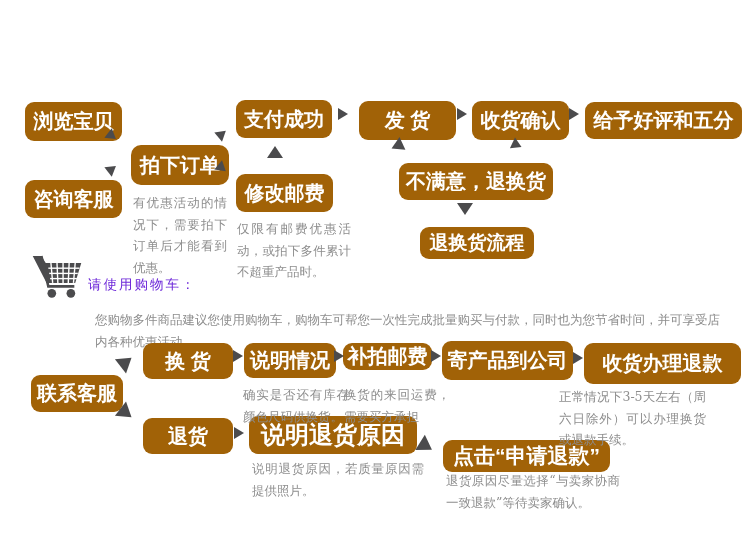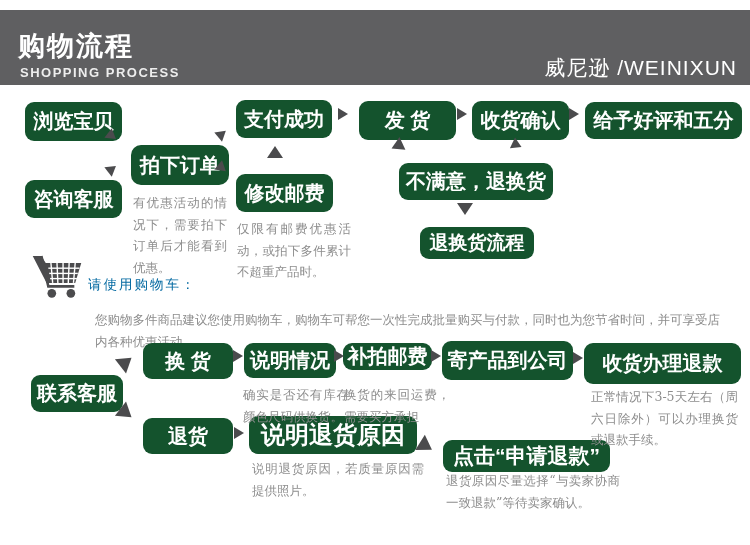--- a/index.html
+++ b/index.html
@@ -7,49 +7,44 @@
     position:relative;width:750px;height:545px;background:#fff;overflow:hidden;
     font-family:"Liberation Sans",sans-serif;
   }
   
   .band{position:absolute;left:0;top:10px;width:750px;height:75px;background:#5f5f61;}
   .band .title{position:absolute;left:18px;top:18px;font-size:27px;font-weight:bold;color:#fff;letter-spacing:2px;}
   .band .subtitle{position:absolute;left:20px;top:55px;font-size:13px;color:#ededed;letter-spacing:1.5px;font-weight:bold;}
   .band .brand{position:absolute;right:13px;top:44px;font-size:21px;color:#fff;letter-spacing:1px;}
   
   .bx{
-    position:absolute;background:#14532d;color:#fff;border-radius:9px;
+    position:absolute;background:#a16207;color:#fff;border-radius:9px;
     display:flex;align-items:center;justify-content:center;
     font-size:20px;font-weight:bold;white-space:nowrap;
   }
   
   .note{
     position:absolute;color:#8d8d8d;font-family:"DejaVu Serif","Liberation Serif",serif;
     font-size:12.5px;line-height:1.72;text-align:justify;
   }
   
   .tri{position:absolute;width:0;height:0;}
   .tri.r {border-top:6px solid transparent;border-bottom:6px solid transparent;border-left:10px solid #4b4b4d;}
   .tri.rlg{border-top:9px solid transparent;border-bottom:9px solid transparent;border-left:14px solid #4b4b4d;}
   .tri.l {border-top:7px solid transparent;border-bottom:7px solid transparent;border-right:12px solid #4b4b4d;}
   .tri.up{border-left:8px solid transparent;border-right:8px solid transparent;border-bottom:12px solid #4b4b4d;}
   .tri.dn{border-left:8px solid transparent;border-right:8px solid transparent;border-top:12px solid #4b4b4d;}
-  .cart-label{position:absolute;left:88px;top:276px;color:#0369a1;font-size:13.5px;letter-spacing:2px;
+  .cart-label{position:absolute;left:88px;top:276px;color:#6d28d9;font-size:13.5px;letter-spacing:2px;
     font-family:"DejaVu Serif","Liberation Serif",serif;}
 </style>
 </head>
 <body>
 
 <div id="stage">
 
-  <div class="band">
-    <div class="title">购物流程</div>
-    <div class="subtitle">SHOPPING PROCESS</div>
-    <div class="brand">威尼逊 /WEINIXUN</div>
-  </div>
 
   <div class="bx" style="left:25px;top:102px;width:97px;height:39px;">浏览宝贝</div>
   <div class="bx" style="left:25px;top:180px;width:97px;height:38px;">咨询客服</div>
   <div class="bx" style="left:131px;top:145px;width:98px;height:40px;border-radius:10px;">拍下订单</div>
   <div class="bx" style="left:236px;top:100px;width:96px;height:38px;">支付成功</div>
   <div class="bx" style="left:236px;top:174px;width:97px;height:38px;">修改邮费</div>
   <div class="bx" style="left:359px;top:101px;width:97px;height:39px;">发 货</div>
   <div class="bx" style="left:472px;top:101px;width:97px;height:39px;">收货确认</div>
   <div class="bx" style="left:585px;top:102px;width:157px;height:37px;">给予好评和五分</div>
   <div class="bx" style="left:399px;top:163px;width:154px;height:37px;">不满意，退换货</div>
@@ -94,21 +89,21 @@
   <div class="bx" style="left:244px;top:343px;width:92px;height:35px;">说明情况</div>
   <div class="bx" style="left:343px;top:343px;width:89px;height:27px;">补拍邮费</div>
   <div class="bx" style="left:442px;top:341px;width:131px;height:39px;">寄产品到公司</div>
   <div class="bx" style="left:584px;top:343px;width:157px;height:41px;">收货办理退款</div>
   <div class="bx" style="left:143px;top:418px;width:90px;height:36px;">退货</div>
   <div class="bx" style="left:249px;top:416px;width:168px;height:38px;font-size:24px;">说明退货原因</div>
   <div class="bx" style="left:443px;top:440px;width:167px;height:32px;font-size:21px;">点击“申请退款”</div>
 
   <div class="note" style="left:243px;top:384px;width:106px;">确实是否还有库存颜色尺码供换货。</div>
   <div class="note" style="left:344px;top:384px;width:106px;">换货的来回运费，需要买方承担</div>
-  <div class="note" style="left:591px;top:386px;width:147px;">正常情况下3-5天左右（周六日除外）可以办理换货或退款手续。</div>
+  <div class="note" style="left:559px;top:386px;width:147px;">正常情况下3-5天左右（周六日除外）可以办理换货或退款手续。</div>
   <div class="note" style="left:252px;top:458px;width:172px;">说明退货原因，若质量原因需提供照片。</div>
   <div class="note" style="left:446px;top:470px;width:174px;">退货原因尽量选择“与卖家协商一致退款”等待卖家确认。</div>
 
   <div class="tri rlg" style="left:119px;top:353px;transform:rotate(-38deg);"></div>
   <div class="tri rlg" style="left:119px;top:404px;transform:rotate(38deg);"></div>
   <div class="tri r" style="left:233px;top:350px;"></div>
   <div class="tri r" style="left:334px;top:350px;"></div>
   <div class="tri r" style="left:431px;top:350px;"></div>
   <div class="tri r" style="left:573px;top:352px;"></div>
   <div class="tri r" style="left:234px;top:427px;"></div>

